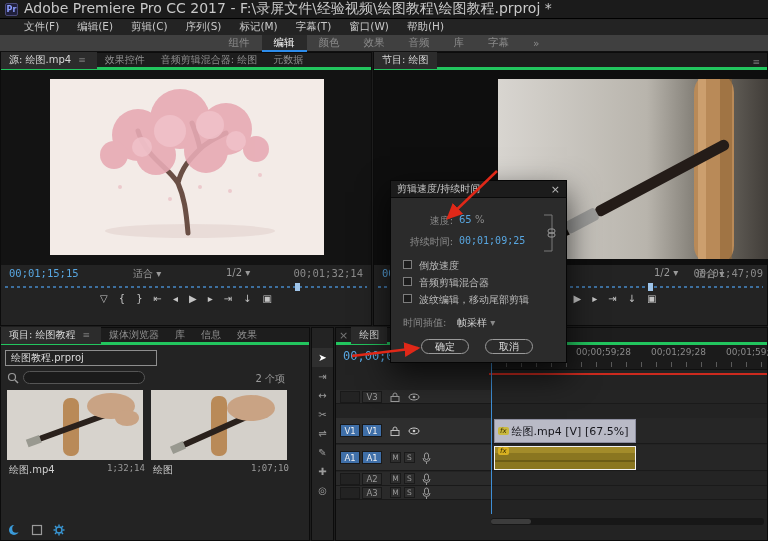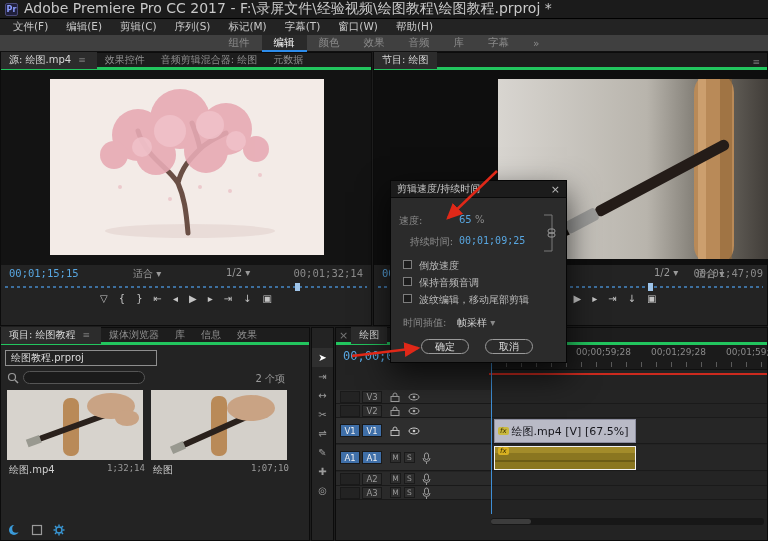--- a/index.html
+++ b/index.html
@@ -10,21 +10,21 @@
   .mono{font-family:"DejaVu Sans Mono",monospace}
   .blue{color:#58a6e0}
   .gray{color:#8a8a8a}
 
   .titlebar{left:0;top:0;width:768px;height:19px;background:#1b1b1b;border-bottom:1px solid #000;
             display:flex;align-items:center;gap:6px;padding-left:5px}
   .pr-badge{width:13px;height:13px;background:#20203c;color:#8c9eff;font-size:8px;font-weight:bold;
             display:flex;align-items:center;justify-content:center;border:1px solid #4a4a7a;border-radius:2px}
   .title-text{font-size:14px;color:#c9c9c9;white-space:nowrap}
 
-  .menubar{left:0;top:19px;width:768px;height:16px;background:#232323;display:flex;align-items:center;padding-left:4px}
+  .menubar{left:0;top:19px;width:768px;height:16px;background:#232323;display:flex;align-items:center;padding-left:15px}
   .menu-item{padding:0 9px;font-size:10.5px;color:#c9c9c9}
 
   .wsbar{left:0;top:35px;width:768px;height:17px;background:#404040;border-bottom:1px solid #101010;
          display:flex;align-items:center;justify-content:center}
   .ws-tab{padding:0 12px;font-size:10.5px;color:#8a8a8a;height:17px;display:flex;align-items:center}
   .ws-tab.active{color:#ffffff;box-shadow:inset 0 -2px 0 #2d8ceb;background:#2a2a2a}
 
   .panel{background:#232323;border:1px solid #0c0c0c}
   .tabbar{position:absolute;left:0;top:0;right:0;height:17px;background:#1d1d1d;display:flex;align-items:center;border-bottom:3px solid #22c55e}
   .ptab{padding:0 8px;font-size:10px;color:#8f8f8f;height:17px;display:flex;align-items:center;gap:4px;white-space:nowrap}
@@ -332,34 +332,20 @@
       <svg class="r" style="left:54px;top:2px" width="10" height="10">
         <rect x="1" y="4.5" width="8" height="5" stroke="#9a9a9a" fill="none"></rect>
           <path d="M3,4.5 V3 a2,2 0 0 1 4,0 V4.5" stroke="#9a9a9a" fill="none"></path>
       </svg>
       <svg class="r" style="left:72px;top:3px" width="12" height="8">
         <ellipse cx="6" cy="4" rx="5" ry="3" stroke="#aaa" fill="none"></ellipse>
           <circle cx="6" cy="4" r="1.3" fill="#aaa"></circle>
       </svg>
     </div>
 
-    <div class="r" style="left:0;top:76px;right:0;height:14px">
-      <div class="r" style="left:0;top:0;width:155px;height:14px;background:#2a2a2a;border-bottom:1px solid #191919"></div>
-      <div class="r" style="left:155px;top:0;right:0;height:14px;background:#242424;border-bottom:1px solid #1a1a1a"></div>
-      <div class="r tlabel" style="left:4px;top:1px;width:20px;height:12px;background:#232323"></div>
-      <div class="r tlabel" style="left:26px;top:1px;width:20px;height:12px">V2</div>
-      <svg class="r" style="left:54px;top:2px" width="10" height="10">
-        <rect x="1" y="4.5" width="8" height="5" stroke="#9a9a9a" fill="none"></rect>
-          <path d="M3,4.5 V3 a2,2 0 0 1 4,0 V4.5" stroke="#9a9a9a" fill="none"></path>
-      </svg>
-      <svg class="r" style="left:72px;top:3px" width="12" height="8">
-        <ellipse cx="6" cy="4" rx="5" ry="3" stroke="#aaa" fill="none"></ellipse>
-          <circle cx="6" cy="4" r="1.3" fill="#aaa"></circle>
-      </svg>
-    </div>
 
     <div class="r" style="left:0;top:90px;right:0;height:26px">
       <div class="r" style="left:0;top:0;width:155px;height:26px;background:#2e2e2e;border-bottom:1px solid #191919"></div>
       <div class="r" style="left:155px;top:0;right:0;height:26px;background:#262626;border-bottom:1px solid #1a1a1a"></div>
       <div class="r tlabel on" style="left:4px;top:6px;width:20px;height:13px">V1</div>
       <div class="r tlabel on" style="left:26px;top:6px;width:20px;height:13px">V1</div>
       <svg class="r" style="left:54px;top:8px" width="10" height="10">
         <rect x="1" y="4.5" width="8" height="5" stroke="#bbb" fill="none"></rect>
           <path d="M3,4.5 V3 a2,2 0 0 1 4,0 V4.5" stroke="#bbb" fill="none"></path>
       </svg>
@@ -428,34 +414,34 @@
     <div class="r" style="left:155px;top:190px;right:3px;height:7px;background:#171717;border-radius:3px">
       <div class="r" style="left:0;top:1px;width:40px;height:5px;background:#3c3c3c;border-radius:3px"></div>
     </div>
   </div>
 
   <div class="dialog">
     <div class="dialog-title">
       <span>剪辑速度/持续时间</span>
       <span style="color:#bbb;font-size:11px">×</span>
     </div>
-    <span class="r gray" style="left:8px;top:33px;width:54px;text-align:left">速度:</span>
+    <span class="r gray" style="left:8px;top:33px;width:54px;text-align:right">速度:</span>
     <span class="r blue" style="left:68px;top:33px">65</span>
     <span class="r gray" style="left:84px;top:33px">%</span>
     <span class="r gray" style="left:8px;top:54px;width:54px;text-align:right">持续时间:</span>
     <span class="r tc mono blue" style="left:68px;top:54px;font-size:10px">00;01;09;25</span>
     <svg class="r" style="right:10px;top:32px" width="16" height="40">
       <path d="M4,2 H12 M12,2 V38 M4,38 H12" stroke="#7a7a7a" fill="none"></path>
       <rect x="8" y="16" width="7" height="4" rx="2" stroke="#9a9a9a" fill="none"></rect>
       <rect x="8" y="20" width="7" height="4" rx="2" stroke="#9a9a9a" fill="none"></rect>
     </svg>
     <span class="cb r" style="left:12px;top:79px"></span>
     <span class="r" style="left:28px;top:78px;color:#bdbdbd">倒放速度</span>
     <span class="cb r" style="left:12px;top:96px"></span>
-    <span class="r" style="left:28px;top:95px;color:#bdbdbd">保持音频音调</span>
+    <span class="r" style="left:28px;top:95px;color:#bdbdbd">音频剪辑混合器</span>
     <span class="cb r" style="left:12px;top:113px"></span>
     <span class="r" style="left:28px;top:112px;color:#bdbdbd">波纹编辑，移动尾部剪辑</span>
     <span class="r gray" style="left:12px;top:135px">时间插值:</span>
     <span class="r" style="left:66px;top:135px;color:#d0d0d0">
       <span>帧采样</span>
       <span class="gray">▾</span>
     </span>
     <div class="btn" style="left:30px;top:158px">确定</div>
     <div class="btn" style="left:94px;top:158px">取消</div>
   </div>

